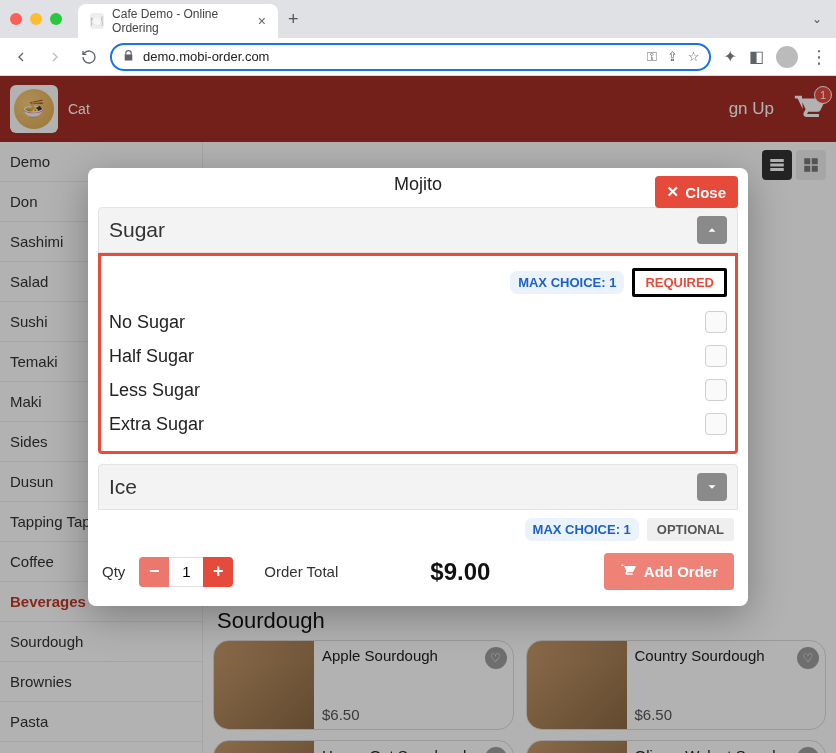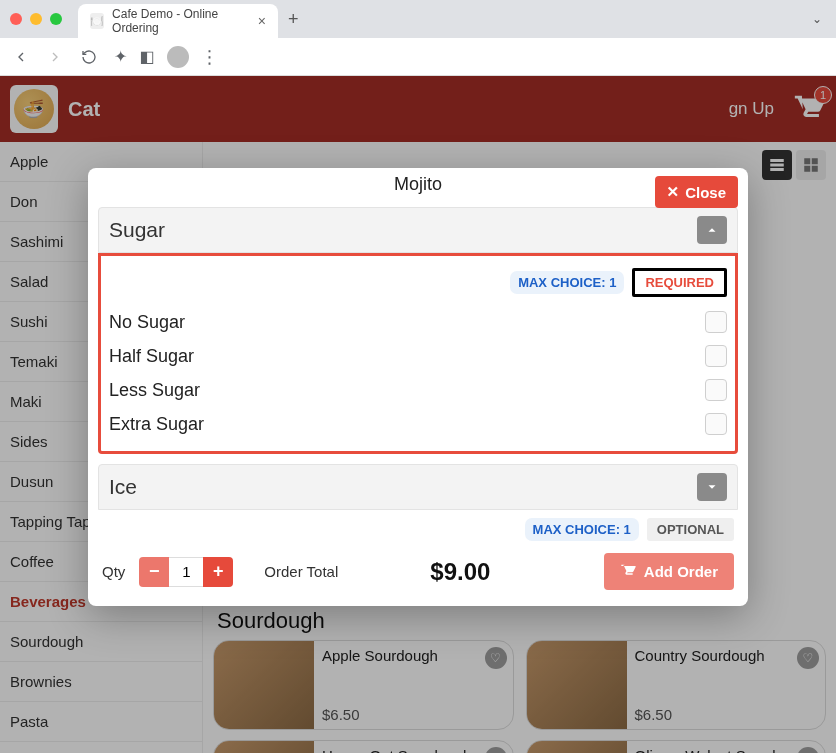--- a/index.html
+++ b/index.html
@@ -25,21 +25,21 @@
   .lock { color:#5f6368; }
   .url-icons { margin-left:auto; display:flex; gap:10px; color:#5f6368; align-items:center; }
   .ext-icons { display:flex; gap:12px; color:#5f6368; align-items:center; margin-left:4px; }
   .ext-icons .dot3 { font-size:18px; }
 
   
   .page { position:relative; height: calc(753px - 76px); overflow:hidden; }
   .topbar { height: 66px; background:#a52d26; display:flex; align-items:center; color:#fff; padding:0 10px; }
   .brand { width:48px; height:48px; background:#fff; border-radius:6px; display:flex;align-items:center;justify-content:center; }
   .brand-img { width:40px;height:40px;border-radius:50%;background:radial-gradient(circle at 35% 35%, #f8cf7a, #e0a850); display:flex;align-items:center;justify-content:center;font-size:18px; }
-  .cat-btn { margin-left:10px; font-size:20px; font-weight:700; }
+  .cat-btn { margin-left:10px; font-size:14px; font-weight:400; }
   .top-right { margin-left:auto; display:flex; align-items:center; gap:18px; }
   .signup { font-size:17px; }
   .cart { position:relative; }
   .cart svg { width:34px;height:34px;fill:#fff; }
   .cart-badge { position:absolute; top:-4px; right:-6px; background:#e64a3b; color:#fff; border-radius:50%; width:18px;height:18px;font-size:11px;display:flex;align-items:center;justify-content:center; border:1px solid #fff;}
 
   .content { display:flex; height:calc(100% - 66px); }
   .sidebar { width:203px; background:#fff; border-right:1px solid #eee; }
   .sidebar-item { padding:11px 10px; font-size:15px; color:#333; border-bottom:1px solid #eee; }
   .sidebar-item.active { color:#c0392b; font-weight:600; }
@@ -124,20 +124,31 @@
       <svg viewBox="0 0 24 24" fill="none" stroke="currentColor" stroke-width="2">
         <path d="M9 18l6-6-6-6"></path>
       </svg>
     </div>
   <div class="nav-btn">
       <svg viewBox="0 0 24 24" fill="none" stroke="currentColor" stroke-width="2">
         <path d="M3 12a9 9 0 1 0 3-6.7L3 8"></path>
         <path d="M3 3v5h5"></path>
       </svg>
     </div>
+  <div class="url-bar">
+    <span class="lock"><svg width="13" height="13" viewBox="0 0 24 24" fill="currentColor">
+          <path d="M6 10V8a6 6 0 1112 0v2h1v11H5V10h1zm2 0h8V8a4 4 0 10-8 0v2z"></path>
+        </svg></span>
+    <span>demo.mobi-order.com</span>
+    <div class="url-icons">
+      <span>⚿</span>
+      <span>⇪</span>
+      <span>☆</span>
+    </div>
+  </div>
   <div class="ext-icons">
     <span>✦</span>
     <span>◧</span>
     <span style="width:22px;height:22px;border-radius:50%;background:#bbb;display:inline-block"></span>
     <span class="dot3">⋮</span>
   </div>
 </div>
 
 <div class="page">
   <div class="topbar">
@@ -169,21 +180,21 @@
           <rect x="3" y="3" width="8" height="8"></rect>
           <rect x="13" y="3" width="8" height="8"></rect>
           <rect x="3" y="13" width="8" height="8"></rect>
           <rect x="13" y="13" width="8" height="8"></rect>
         </svg>
       </div>
   </div>
 
   <div class="content">
     <div class="sidebar">
-      <div class="sidebar-item">Apple</div>
+      <div class="sidebar-item">Demo</div>
       <div class="sidebar-item">Don</div>
       <div class="sidebar-item">Sashimi</div>
       <div class="sidebar-item">Salad</div>
       <div class="sidebar-item">Sushi</div>
       <div class="sidebar-item">Temaki</div>
       <div class="sidebar-item">Maki</div>
       <div class="sidebar-item">Sides</div>
       <div class="sidebar-item">Dusun</div>
       <div class="sidebar-item">Tapping Tapir</div>
       <div class="sidebar-item">Coffee</div>

